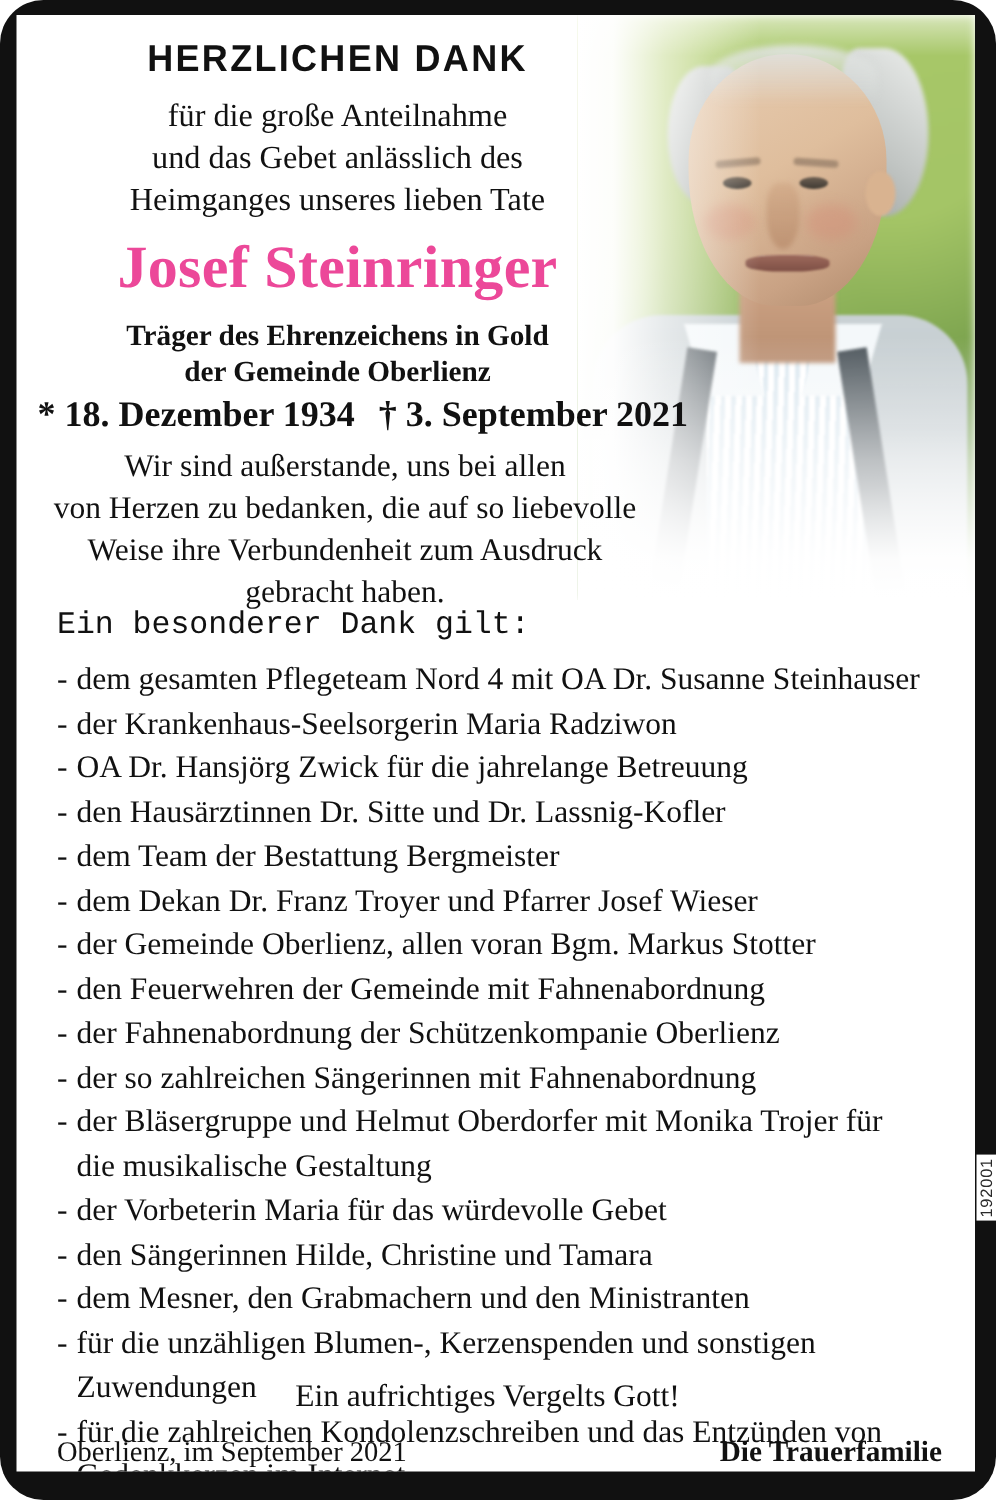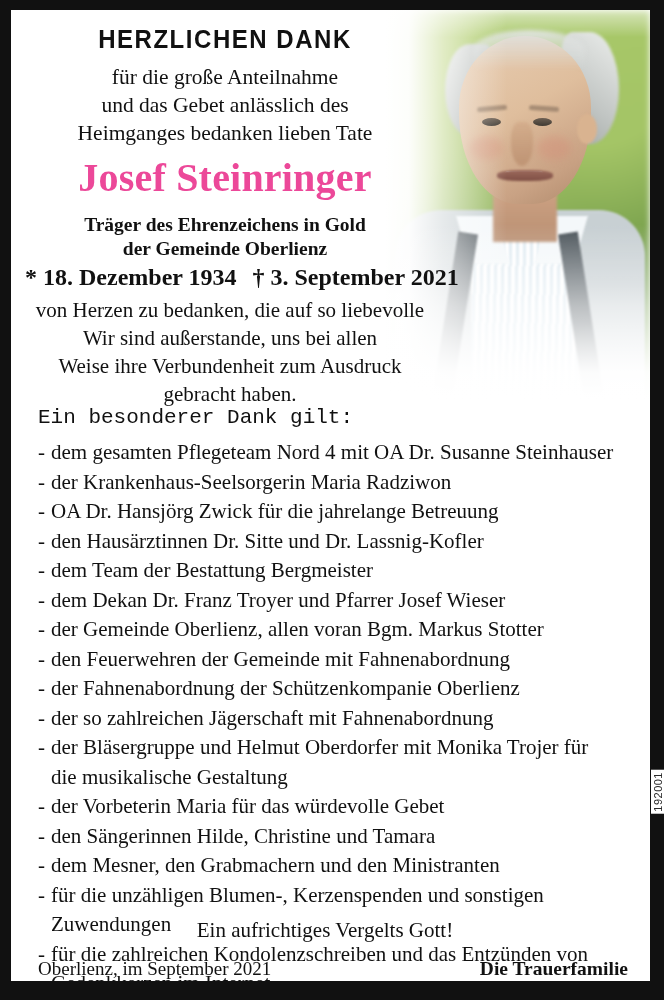--- a/index.html
+++ b/index.html
@@ -7,20 +7,21 @@
     padding: 0;
     background: #ffffff;
   }
   #notice {
     position: relative;
     width: 664px;
     height: 1000px;
     background: #111111;
     overflow: hidden;
     font-family: "Liberation Serif", "DejaVu Serif", serif;
+    border-radius: 29px;
   }
   
   #card {
     position: absolute;
     left: 11px;
     top: 10px;
     width: 639px;
     height: 971px;
     background: #ffffff;
     overflow: hidden;
@@ -400,38 +401,38 @@
     </div>
 
     <div id="content">
 
       <div class="head-block">
         <div class="thanks-title">HERZLICHEN DANK</div>
 
         <div class="intro">
           <div>für die große Anteilnahme</div>
           <div>und das Gebet anlässlich des</div>
-          <div>Heimganges bedanken lieben Tate</div>
+          <div>Heimganges unseres lieben Tate</div>
         </div>
 
         <div class="deceased-name">Josef Steinringer</div>
 
         <div class="honor">
           <div>Träger des Ehrenzeichens in Gold</div>
           <div>der Gemeinde Oberlienz</div>
         </div>
 
         <div class="dates">
           <span>* 18. Dezember 1934</span><span class="sep"></span><span>† 3. September 2021</span>
         </div>
       </div>
 
       <div class="statement">
+        <div>Wir sind außerstande, uns bei allen</div>
         <div>von Herzen zu bedanken, die auf so liebevolle</div>
-        <div>Wir sind außerstande, uns bei allen</div>
         <div>Weise ihre Verbundenheit zum Ausdruck</div>
         <div>gebracht haben.</div>
       </div>
 
       <div class="special-lead">Ein besonderer Dank gilt:</div>
 
       <div id="thanks-list">
           <div class="li">
             <span class="dash">-</span>
             <span class="txt">dem gesamten Pflegeteam Nord 4 mit OA Dr. Susanne Steinhauser</span>
@@ -463,21 +464,21 @@
           <div class="li">
             <span class="dash">-</span>
             <span class="txt">den Feuerwehren der Gemeinde mit Fahnenabordnung</span>
           </div>
           <div class="li">
             <span class="dash">-</span>
             <span class="txt">der Fahnenabordnung der Schützenkompanie Oberlienz</span>
           </div>
           <div class="li">
             <span class="dash">-</span>
-            <span class="txt">der so zahlreichen Jägerschaft mit Fahnenabordnung</span>
+            <span class="txt">der so zahlreichen Sängerinnen mit Fahnenabordnung</span>
           </div>
           <div class="li">
             <span class="dash">-</span>
             <span class="txt">der Bläsergruppe und Helmut Oberdorfer mit Monika Trojer für<span class="cont">die musikalische Gestaltung</span></span>
           </div>
           <div class="li">
             <span class="dash">-</span>
             <span class="txt">der Vorbeterin Maria für das würdevolle Gebet</span>
           </div>
           <div class="li">

